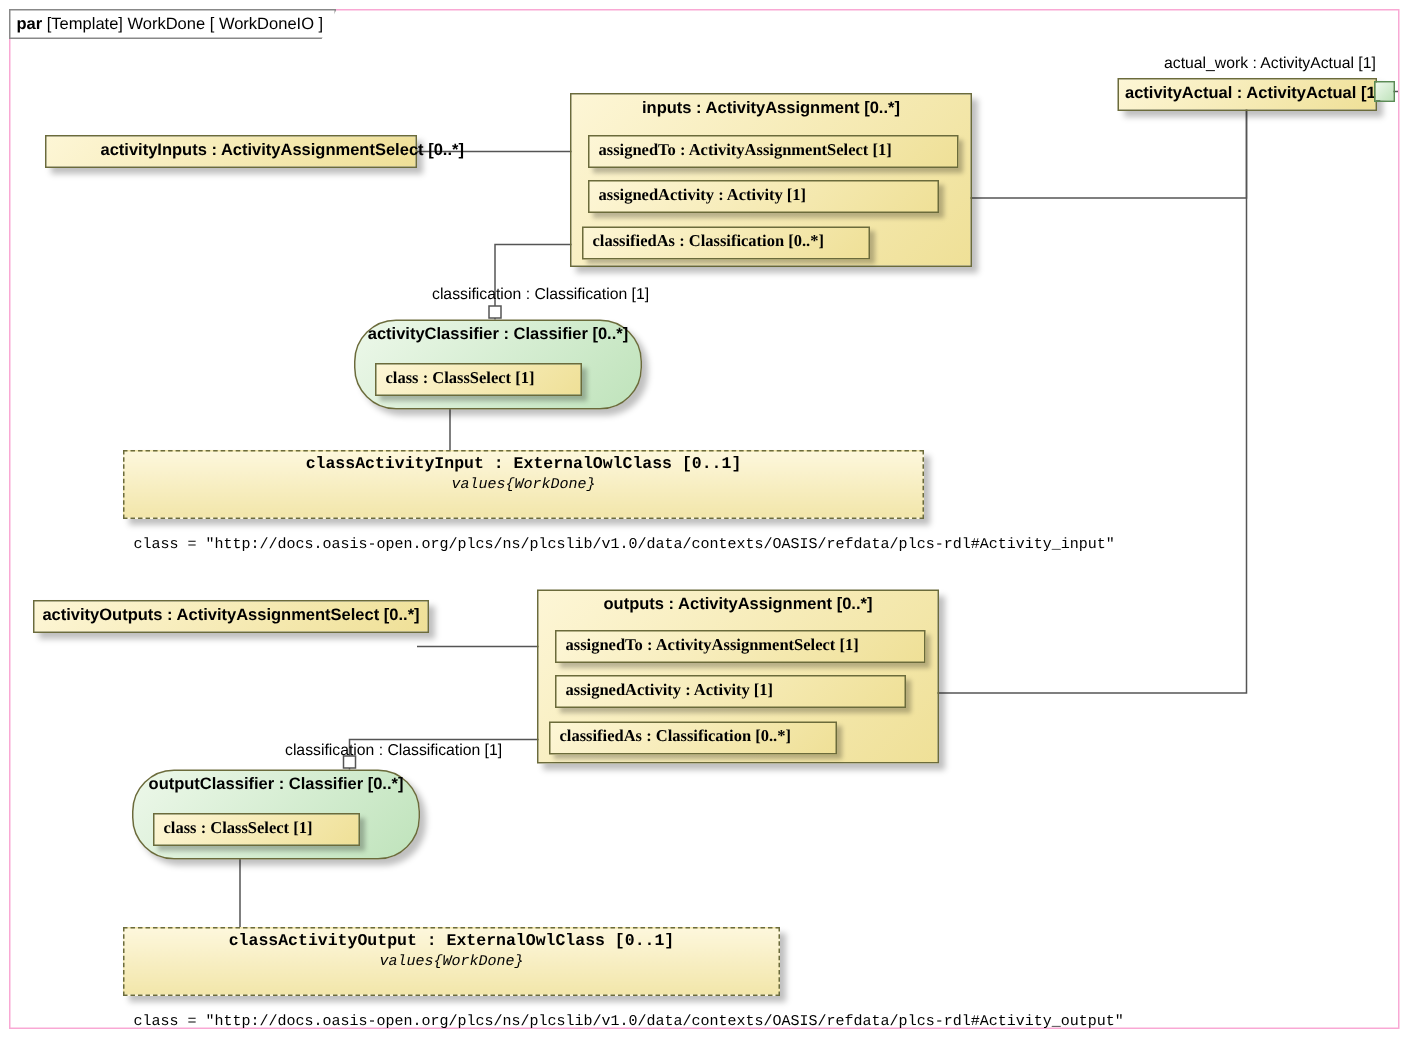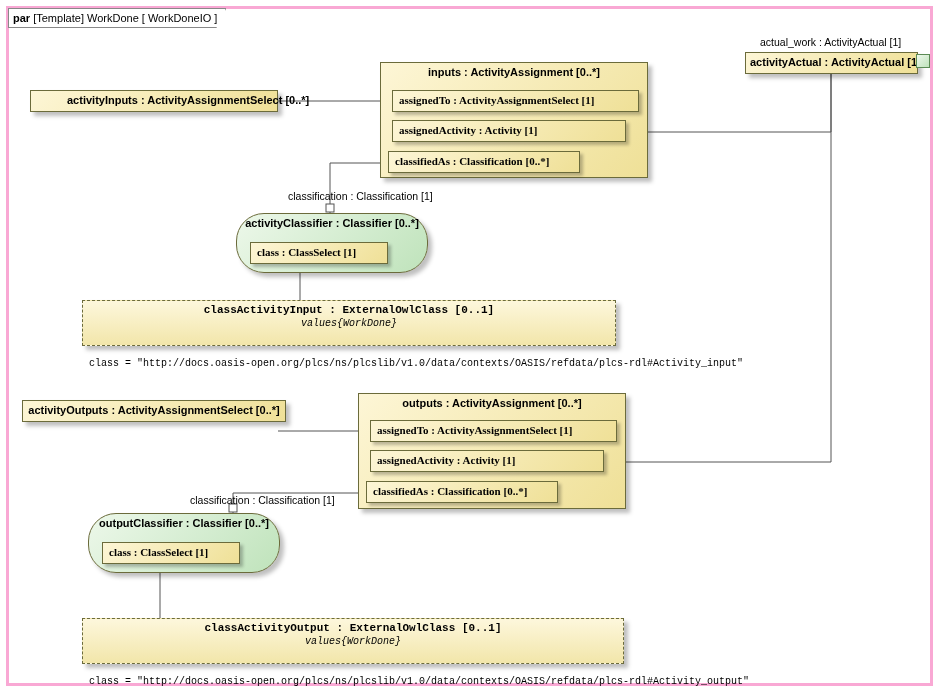--- a/index.html
+++ b/index.html
@@ -23,21 +23,21 @@
     width: 939px;
     height: 692px;
     pointer-events: none;
   }
   .frame {
     position: absolute;
     left: 6px;
     top: 6px;
     width: 927px;
     height: 680px;
-    border: 3px solid #f9a8d4;
+    border: 1px solid #f9a8d4;
     box-sizing: border-box;
   }
   .frame-tab {
     position: absolute;
     top: -1px;
     left: -1px;
     height: 18px;
     background: #fff;
     border: 1px solid #888;
     border-top: 1px solid #888;
@@ -148,21 +148,21 @@
     <span>[Template]</span>
     <span>WorkDone</span>
     <span>[ WorkDoneIO ]</span>
   </div>
 </div>
 
 <div class="box shadow" style="left:745px; top:52px; width:173px; height:22px;">
   <div class="bx-title">activityActual : ActivityActual [1]</div>
 </div>
 <div class="port" style="left:916px; top:54px;"></div>
-<div class="edge-label" style="left:760px; top:36px;">actual_work : ActivityActual [1]</div>
+<div class="edge-label" style="left:776px; top:36px;">actual_work : ActivityActual [1]</div>
 
 <div class="box shadow" style="left:30px; top:90px; width:248px; height:22px;padding-left:32px;">
   <div class="bx-title">activityInputs : ActivityAssignmentSelect [0..*]</div>
 </div>
 
 <div class="box shadow" style="left:380px; top:62px; width:268px; height:116px;">
   <div class="bx-title">inputs : ActivityAssignment [0..*]</div>
 </div>
 <div class="slot shadow" style="left:392px; top:90px; width:247px; height:22px;">assignedTo : ActivityAssignmentSelect [1]</div>
 <div class="slot shadow" style="left:392px; top:120px; width:234px; height:22px;">assignedActivity : Activity [1]</div>
@@ -192,19 +192,19 @@
 <div class="slot shadow" style="left:370px; top:450px; width:234px; height:22px;">assignedActivity : Activity [1]</div>
 <div class="slot shadow" style="left:366px; top:481px; width:192px; height:22px;">classifiedAs : Classification [0..*]</div>
 
 <div class="edge-label" style="left:190px; top:494px;">classification : Classification [1]</div>
 
 <div class="box green shadow" style="left:88px; top:513px; width:192px; height:60px;">
   <div class="bx-title">outputClassifier : Classifier [0..*]</div>
 </div>
 <div class="slot shadow" style="left:102px; top:542px; width:138px; height:22px;">class : ClassSelect [1]</div>
 
-<div class="box dashed shadow" style="left:82px; top:618px; width:542px; height:46px;">
+<div class="box dashed shadow" style="left:82px; top:618px; width:438px; height:46px;">
   <div class="bx-title" style="padding-bottom:0">classActivityOutput : ExternalOwlClass [0..1]</div>
   <div class="center-note">values{WorkDone}</div>
   <div class="body-text">class = "http://docs.oasis-open.org/plcs/ns/plcslib/v1.0/data/contexts/OASIS/refdata/plcs-rdl#Activity_output"</div>
 </div>
 
 </div>
 
 </body></html>

